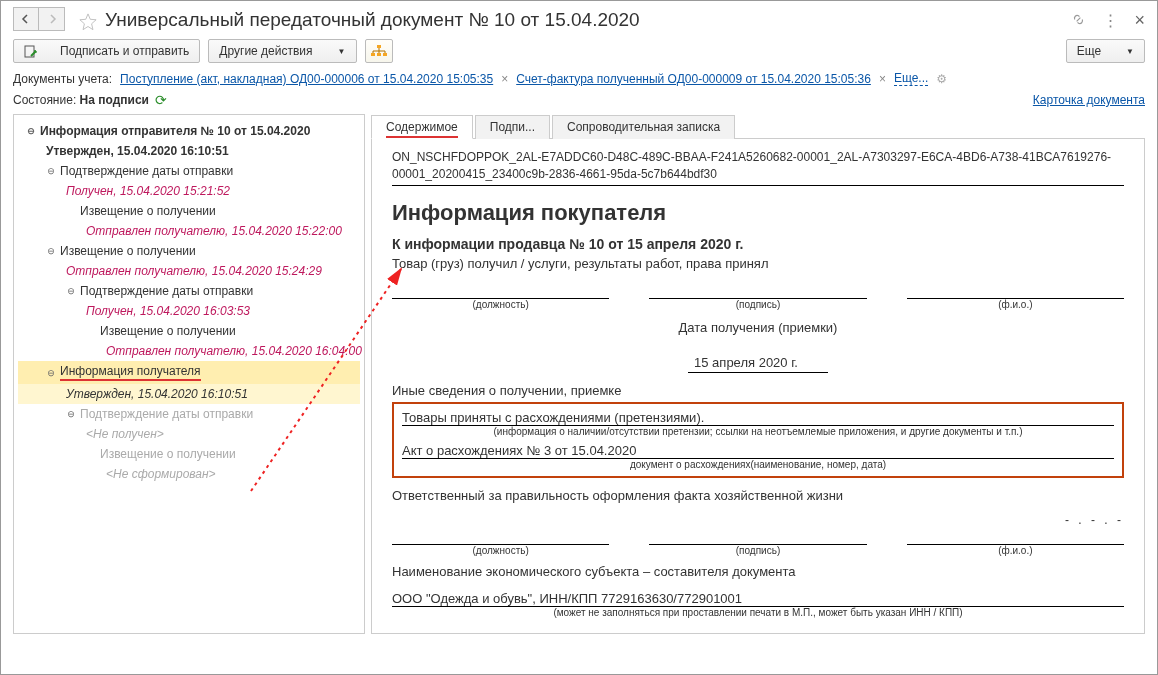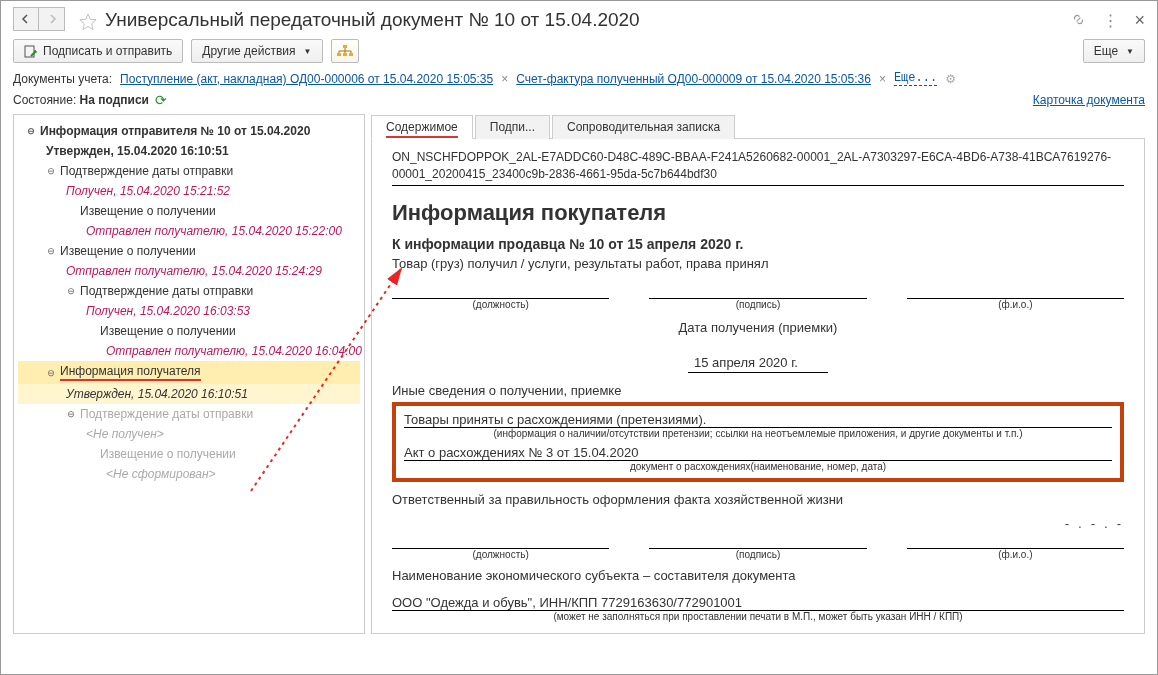--- a/index.html
+++ b/index.html
@@ -13,30 +13,30 @@
   .nav-btn svg { width: 10px; height: 10px; }
   .star-icon { margin: 0 8px 0 14px; display: inline-flex; }
   .star-icon svg { width: 18px; height: 18px; stroke: #aaa; fill: none; }
   .title { font-size: 19px; font-weight: 400; color: #333; flex: 1; }
   .titlebar-right { display: flex; align-items: center; gap: 16px; color: #888; }
   .titlebar-right svg { width: 15px; height: 15px; }
   .close-x { font-size: 18px; color: #666; cursor: pointer; }
 
   
   .toolbar { display: flex; align-items: center; gap: 8px; margin-bottom: 8px; }
-  .btn { border: 1px solid #bbb; background: linear-gradient(#fafafa,#efefef); padding: 4px 10px; border-radius: 2px; display: inline-flex; align-items: center; gap: 5px; cursor: pointer; font-size: 12px; }
+  .btn { border: 1px solid #bbb; background: linear-gradient(#fafafa,#efefef); padding: 4px 10px; border-radius: 2px; display: inline-flex; align-items: center; gap: 22px; cursor: pointer; font-size: 12px; }
   .btn .dd { font-size: 8px; margin-left: 3px; }
   .btn-icon { width: 14px; height: 14px; }
   .btn-right { margin-left: auto; }
   .org-icon { border: 1px solid #bbb; background: linear-gradient(#fffefa,#f7f6ec); width: 28px; height: 24px; display: inline-flex; align-items: center; justify-content: center; border-radius: 2px; }
 
   
   .links-row { margin-bottom: 6px; color: #333; display: flex; align-items: center; gap: 8px; flex-wrap: wrap; }
   .links-row a { color: #0b57a8; text-decoration: underline; cursor: pointer; }
-  .links-row a.dotted { border-bottom:1px dashed #0b57a8; text-decoration:none;font-family:Liberation Mono, monospace;}
+  .links-row a.dotted { border-bottom:1px dashed #0b57a8; text-decoration:none;}
   .link-x { color: #888; cursor: pointer; }
   .gear { color:#aaa; }
 
   
   .state-row { display: flex; align-items: center; margin-bottom: 6px; }
   .state-row .bold { font-weight: bold; }
   .refresh { color: #2a8d2a; margin-left: 6px; font-size: 14px; cursor: pointer; }
   .card-link { margin-left: auto; color: #0b57a8; text-decoration: underline; cursor: pointer; }
 
   
@@ -72,21 +72,21 @@
   .doc-sub { font-size:14px; font-weight:bold; margin-bottom:4px; }
   .doc-text { font-size:13px; margin-bottom:10px; }
   .sign-row { display:flex; gap:40px; margin-bottom:2px; }
   .sign-cell { flex:1; }
   .uline { border-bottom:1px solid #000; height:18px; display:flex; align-items:flex-end; font-size:13px;}
   .sublabel { text-align:center; font-size:10px; }
   .field-row { display:flex; align-items:center; gap:20px; margin:10px 0; font-size:13px;flex-direction:column;}
   .field-row .val { border-bottom:1px solid #000; padding:0 30px 2px 6px; }
   .section-head { font-size:13px; margin:10px 0 4px 0;}
 
-  .redbox { border:4px solid #c2410c; padding:4px 8px 6px 8px; margin:4px 0 10px 0; }
+  .redbox { border:2px solid #c2410c; padding:4px 8px 6px 8px; margin:4px 0 10px 0; }
   .redbox .uline { border-bottom:1px solid #000; }
   .redbox .sublabel { font-size:10px; }
 
   .dashline { display:flex; justify-content:flex-end; gap:4px; font-size:12px; letter-spacing:3px; color:#333;}
   .mp { text-align:center; font-size:13px; margin-top:16px;}
   .mprow { display:flex; align-items:flex-end; gap:30px;}
 
   
   .arrow { position:absolute; left:240px; top:260px; pointer-events:none; }
   .arrow svg { width:180px; height:240px; }

